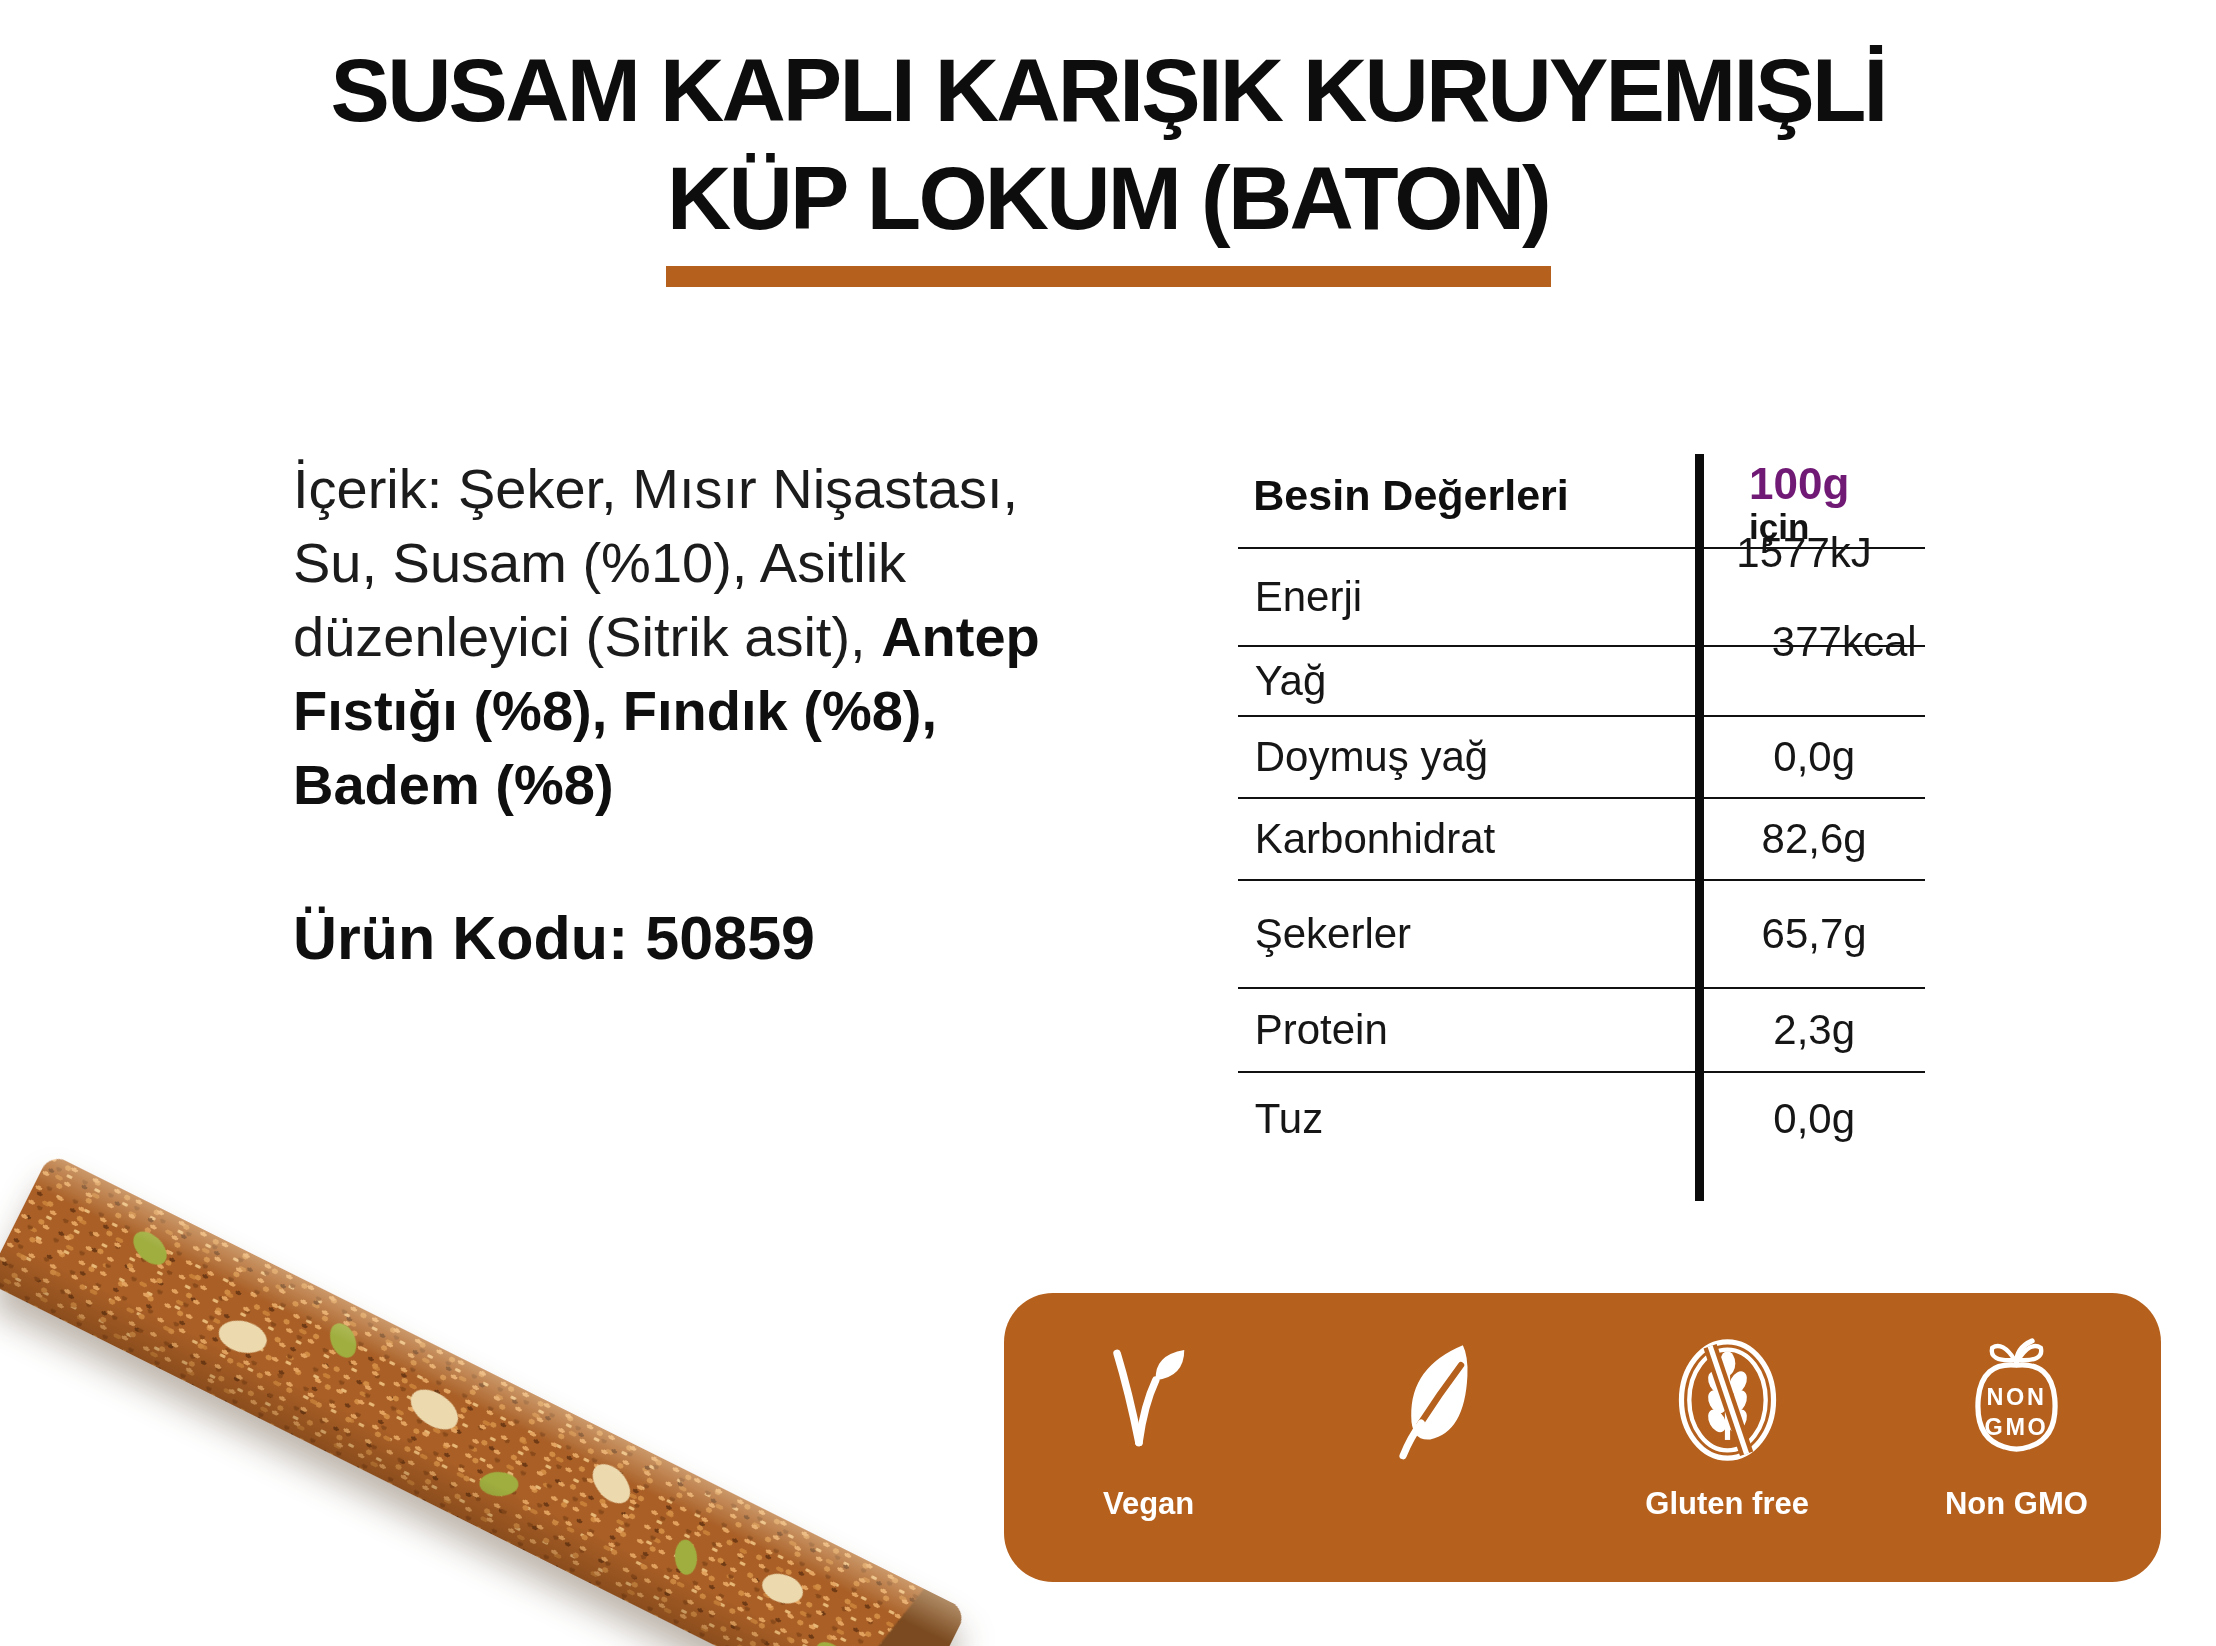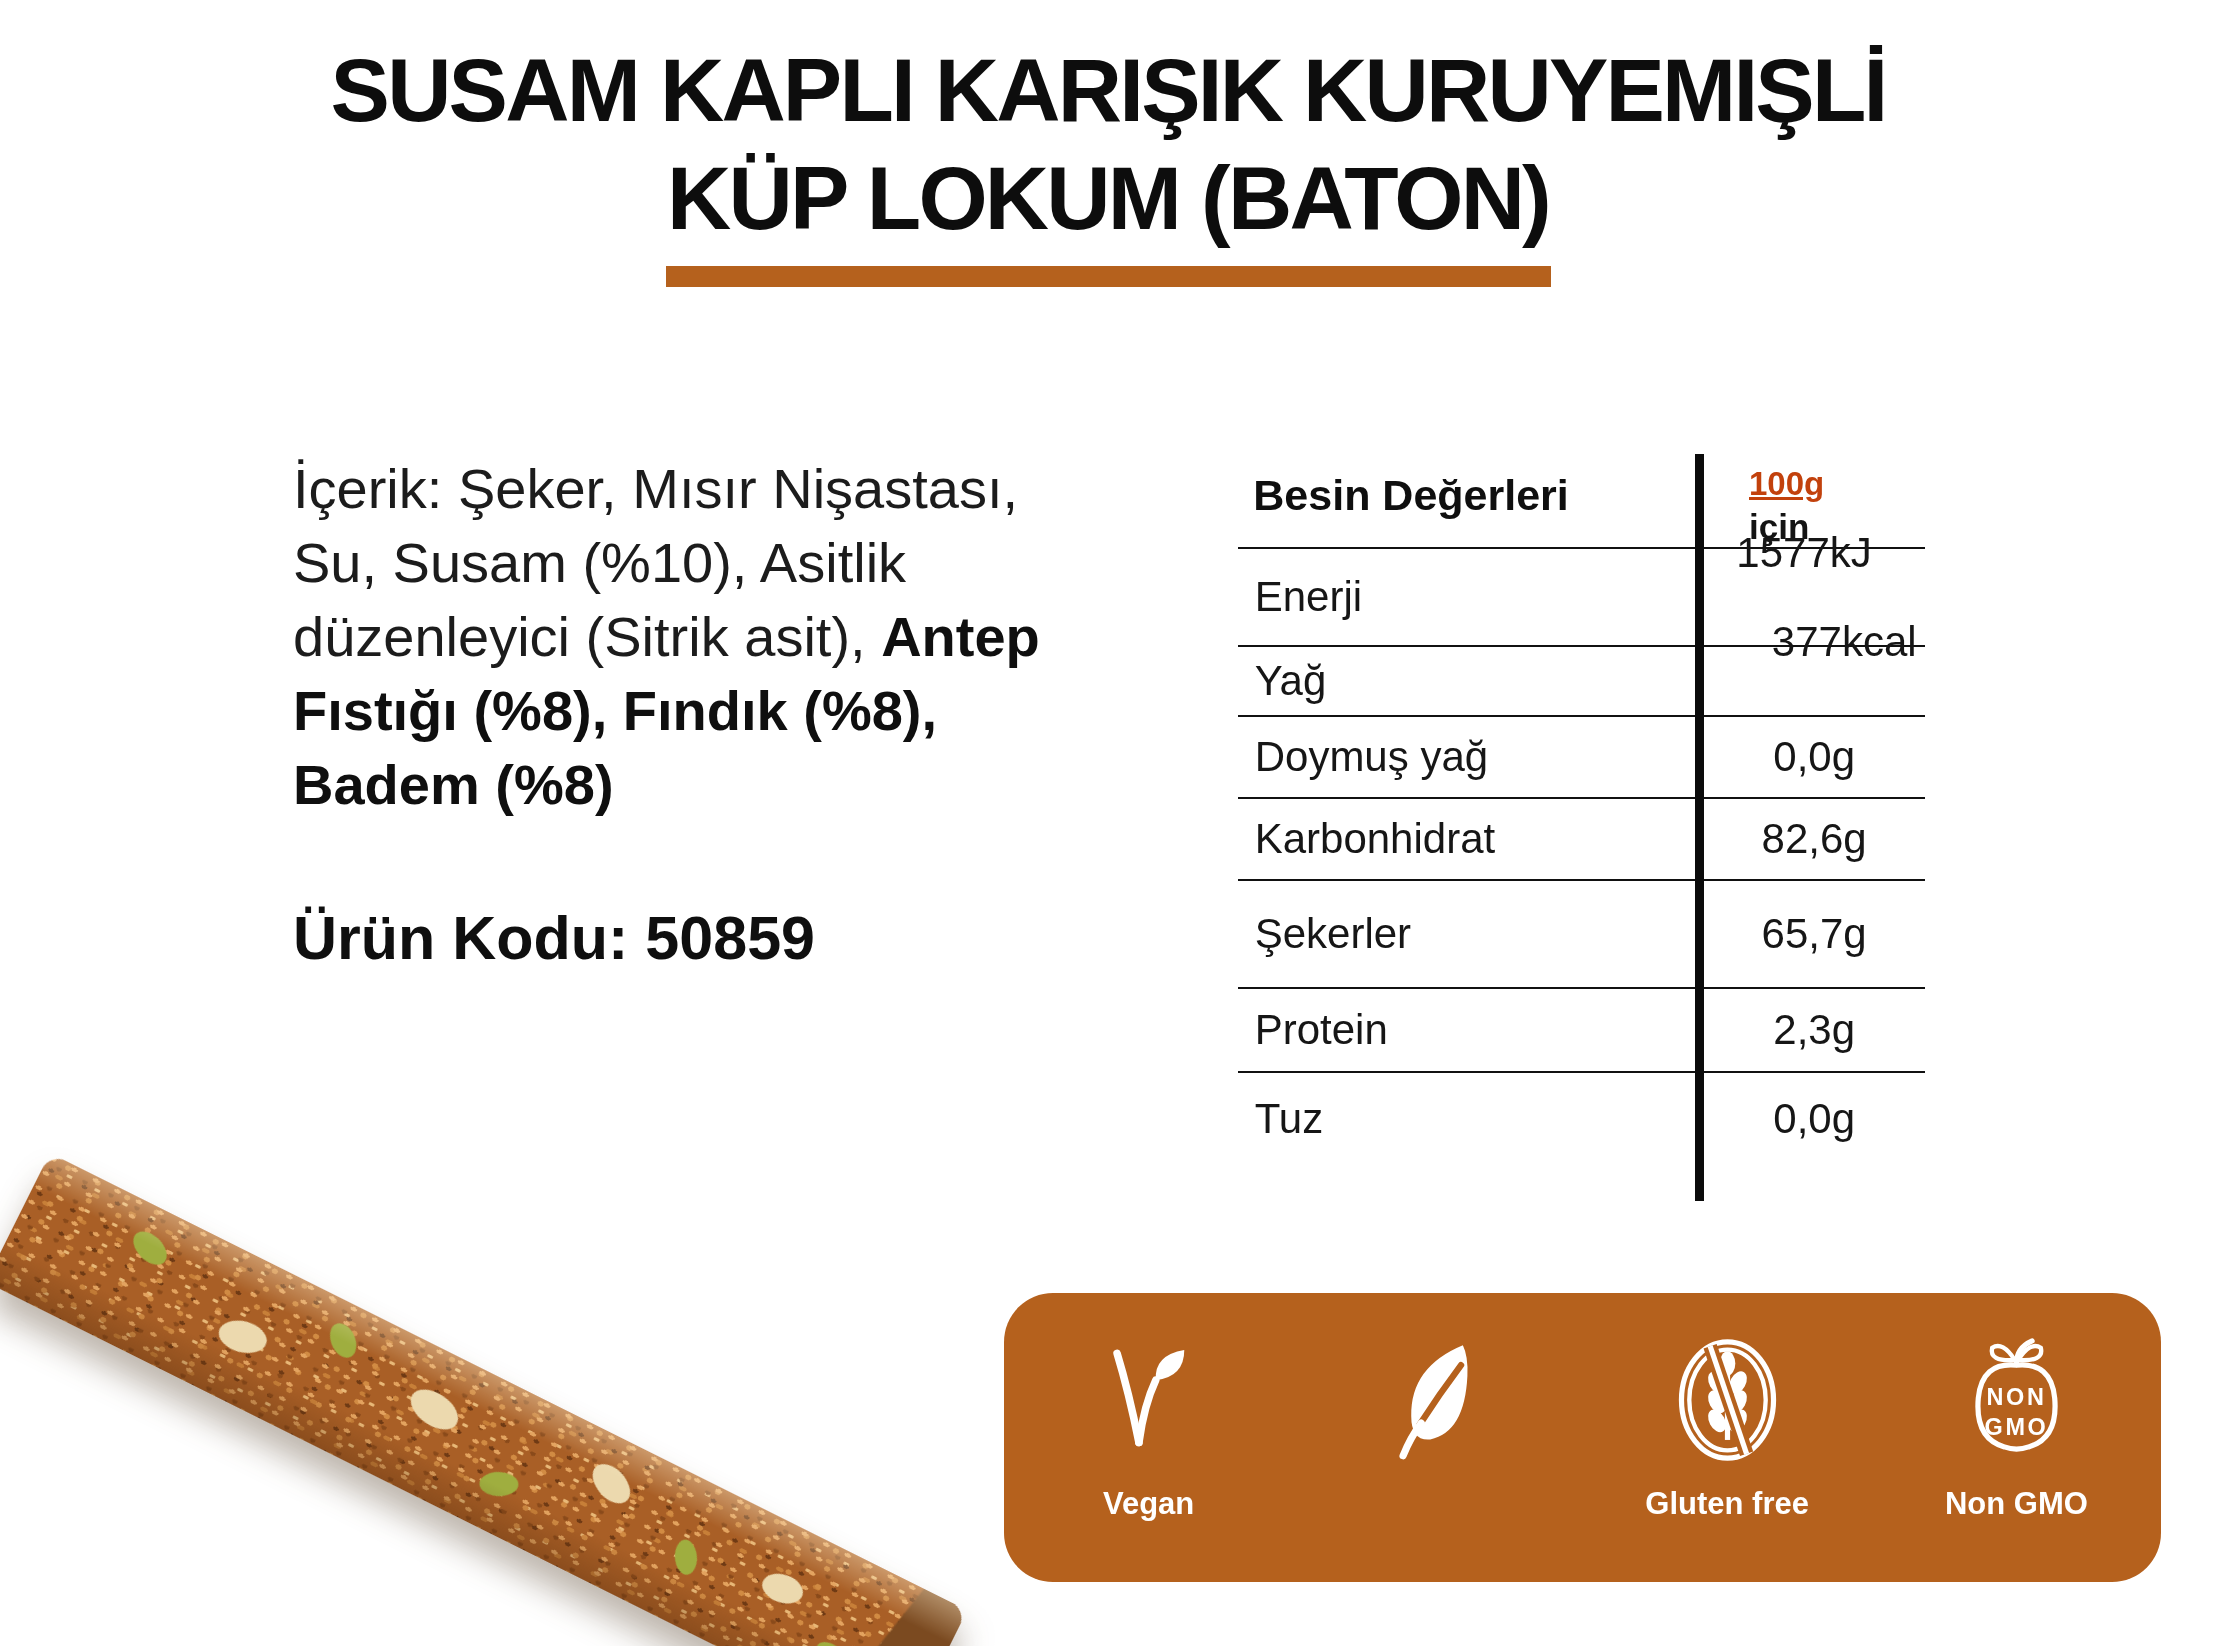--- a/index.html
+++ b/index.html
@@ -25,21 +25,21 @@
     position:absolute;left:293px;top:903px;font-size:61px;font-weight:bold;color:#0f0f0f;
   }
   
   .ntable{position:absolute;left:1238px;top:454px;width:687px;height:756px;}
   .ntable .vdivider{position:absolute;left:457px;top:0;width:9px;height:747px;background:#0b0b0b;z-index:3;}
   .nrow{display:flex;box-sizing:border-box;border-bottom:2.8px solid #111;}
   .nrow.last{border-bottom:none;}
   .nheader{height:95px;}
   .nh-left{width:457px;box-sizing:border-box;padding:16.7px 0 0 15.3px;font-size:43px;font-weight:bold;color:#0f0f0f;}
   .nh-right{width:222px;box-sizing:border-box;padding:7px 0 0 54px;}
-  .nh-100g{font-size:33px;font-weight:bold;line-height:46px;color:#c2410c;text-decoration:underline;}
+  .nh-100g{font-size:44px;font-weight:bold;line-height:46px;color:#701a75;}
   .nh-icin{font-size:35px;font-weight:600;line-height:40px;color:#141414;}
   .r-enerji{height:98px;}
   .r-yag{height:70px;}
   .r-doymus{height:82px;}
   .r-karbon{height:82px;}
   .r-seker{height:108px;}
   .r-protein{height:84px;}
   .r-tuz{height:91px;}
   .ncell-label{width:466px;box-sizing:border-box;padding-left:16.7px;display:flex;align-items:center;font-size:42px;color:#161616;}
   .ncell-value{width:222px;display:flex;align-items:center;justify-content:center;font-size:42px;color:#161616;gap:44px;}

